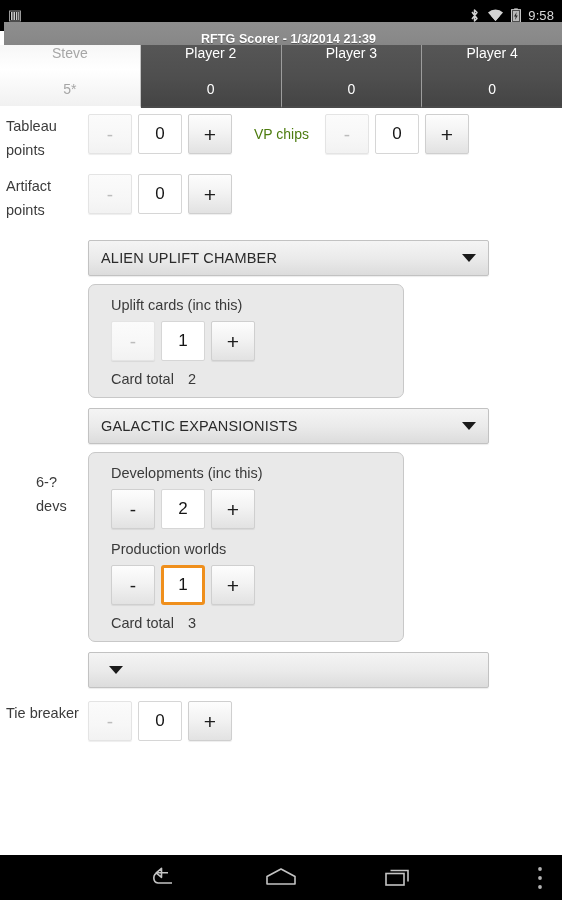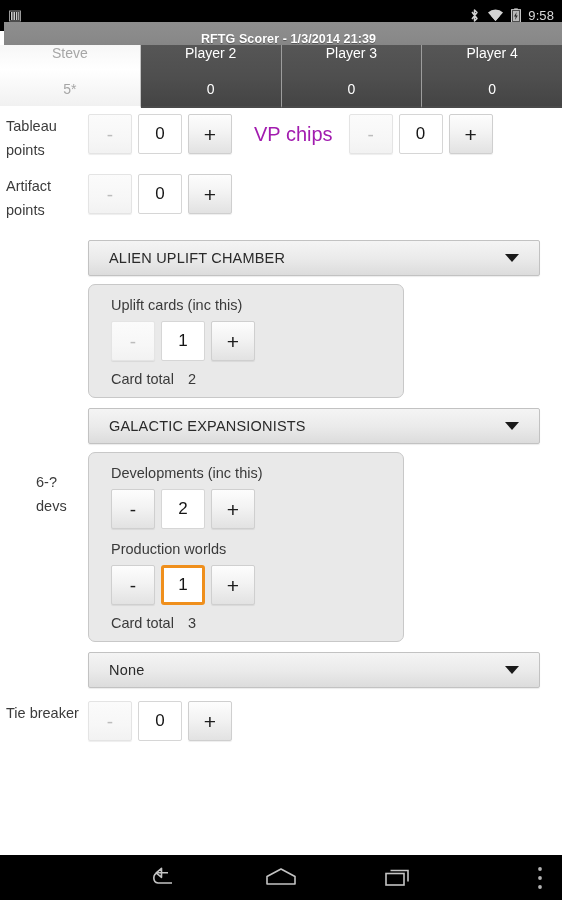--- a/index.html
+++ b/index.html
@@ -166,28 +166,28 @@
     align-items: center;
     justify-content: center;
   }
   .sp-val.focused {
     border: 3px solid #ef8f1c;
     border-radius: 3px;
   }
 
   
   .dropdown {
-    width: 452px;
+    width: 401px;
     height: 36px;
     border: 1px solid #c2c2c2;
     border-radius: 2px;
     background: linear-gradient(to bottom, #f4f4f4 0%, #ebebeb 50%, #dcdcdc 100%);
     display: flex;
     align-items: center;
-    padding: 0 20px;
+    padding: 0 12px;
     box-shadow: 0 1px 1px rgba(0,0,0,0.08);
   }
   .dropdown .dd-text {
     color: #2a2a2a;
     font-size: 14.5px;
     letter-spacing: 0.2px;
     flex: 1;
     white-space: nowrap;
     overflow: hidden;
   }
@@ -303,21 +303,21 @@
   <div class="content">
 
     <div class="row" style="margin-top:4px;">
       <div class="side-label">Tableau points</div>
       <div class="spinner">
         <div class="sp-btn minus minus-dim">-</div>
         <div class="sp-val">0</div>
         <div class="sp-btn">+</div>
       </div>
       <div style="display:flex;align-items:center;margin-left:22px;">
-        <div style="color:#a21caf;font-size:20px;margin-right:16px;">VP chips</div>
+        <div style="color:#4d7c0f;font-size:14px;margin-right:16px;">VP chips</div>
         <div class="spinner">
           <div class="sp-btn minus minus-dim">-</div>
           <div class="sp-val">0</div>
           <div class="sp-btn">+</div>
         </div>
       </div>
     </div>
 
     <div class="row" style="margin-top:12px;">
       <div class="side-label">Artifact points</div>
@@ -374,21 +374,20 @@
         </div>
         <div class="card-total">
           <span>Card total</span>
           <span>3</span>
         </div>
       </div>
     </div>
 
     <div class="indent" style="margin-top:10px;">
       <div class="dropdown">
-        <span class="dd-text">None</span>
         <span class="caret"></span>
       </div>
     </div>
 
     <div class="row" style="margin-top:13px;">
       <div class="side-label">Tie breaker</div>
       <div class="spinner">
         <div class="sp-btn minus minus-dim">-</div>
         <div class="sp-val">0</div>
         <div class="sp-btn">+</div>

